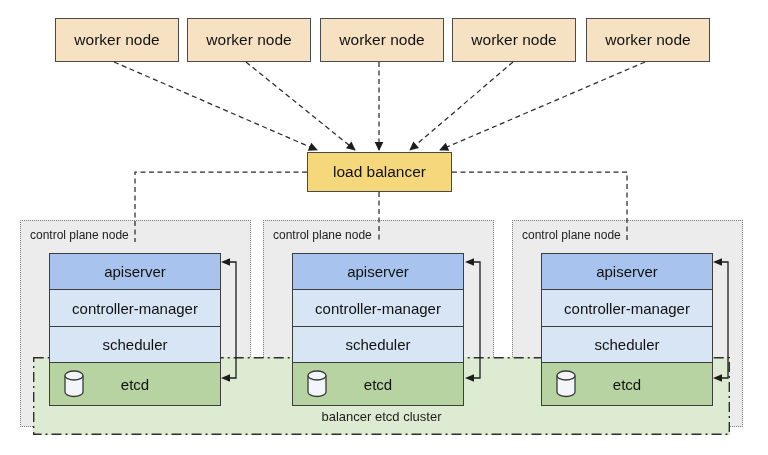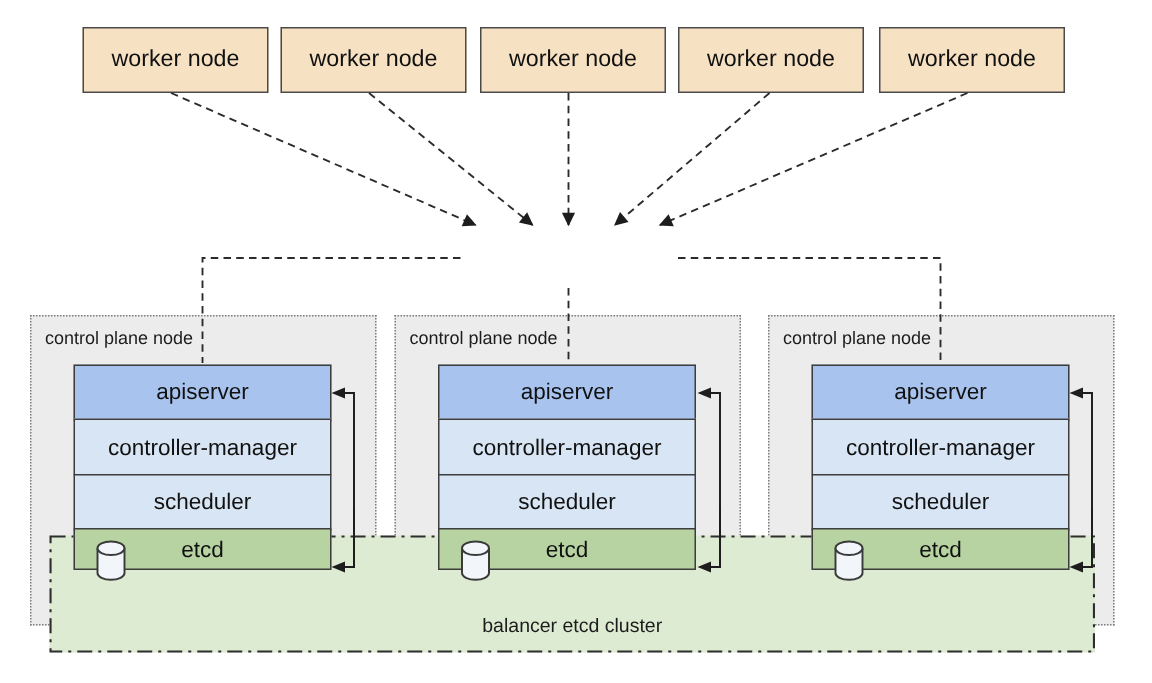--- a/index.html
+++ b/index.html
@@ -17,39 +17,39 @@
   .w0{left:55px}.w1{left:187px}.w2{left:320px}.w3{left:452px}.w4{left:586px}
   
   .lb{
     position:absolute;left:307px;top:152px;width:145px;height:40px;box-sizing:border-box;
     background:var(--lb_fill);border:1.5px solid #4a4a4a;
     display:flex;align-items:center;justify-content:center;
     font-size:15.5px;z-index:3;
   }
   
   .cp{
-    position:absolute;top:210px;width:231px;height:207px;box-sizing:border-box;
+    position:absolute;top:220px;width:231px;height:207px;box-sizing:border-box;
     background:var(--node_fill);border:1.6px dotted #7c7c7c;
   }
   .cp0{left:20px}.cp1{left:263px}.cp2{left:512px}
   .cp-label{
     position:absolute;left:9px;top:7px;font-size:12px;color:#1c1c1c;z-index:3;
   }
   .stack{
     position:absolute;left:28px;top:31.5px;width:172px;z-index:3;text-align:right;
   }
   .row{
     position:relative;box-sizing:border-box;width:172px;height:38px;margin-top:-1.5px;
     border:1.5px solid #3d3d3d;display:flex;align-items:center;justify-content:center;
     font-size:15px;
   }
   .row:first-child{margin-top:0;}
   .row.api{background:var(--apiserver_fill);}
   .row.lightblue{background:var(--component_fill);}
-  .row.etcd{background:var(--etcd_fill);height:28px;}
+  .row.etcd{background:var(--etcd_fill);height:44px;}
   .cyl{position:absolute;left:13px;top:7px;}
   
   .band{
     position:absolute;left:33px;top:357px;width:697px;height:78px;
     background:var(--cluster_fill);z-index:2;
   }
   .band-label{
     position:absolute;left:0;right:0;bottom:11px;text-align:center;
     font-size:13px;color:#1c1c1c;
   }
@@ -70,20 +70,23 @@
   <div class="worker w2">
     <span>worker node</span>
   </div>
   <div class="worker w3">
     <span>worker node</span>
   </div>
   <div class="worker w4">
     <span>worker node</span>
   </div>
 
+  <div class="lb">
+    <span>load balancer</span>
+  </div>
 
   <div class="cp cp0">
     <div class="cp-label">control plane node</div>
     <div class="stack">
       <div class="row api">
         <span>apiserver</span>
       </div>
       <div class="row lightblue">
         <span>controller-manager</span>
       </div>

